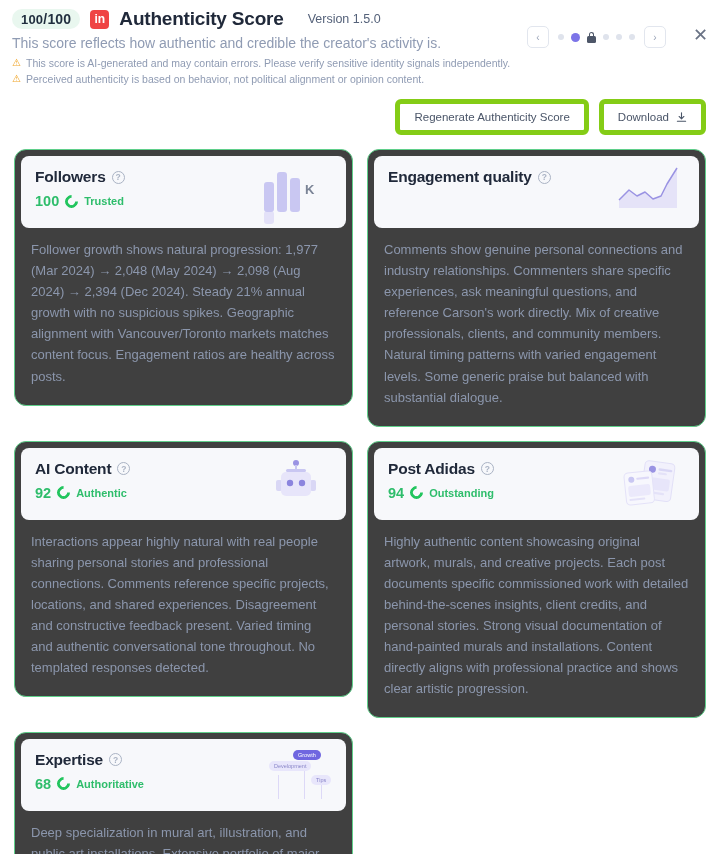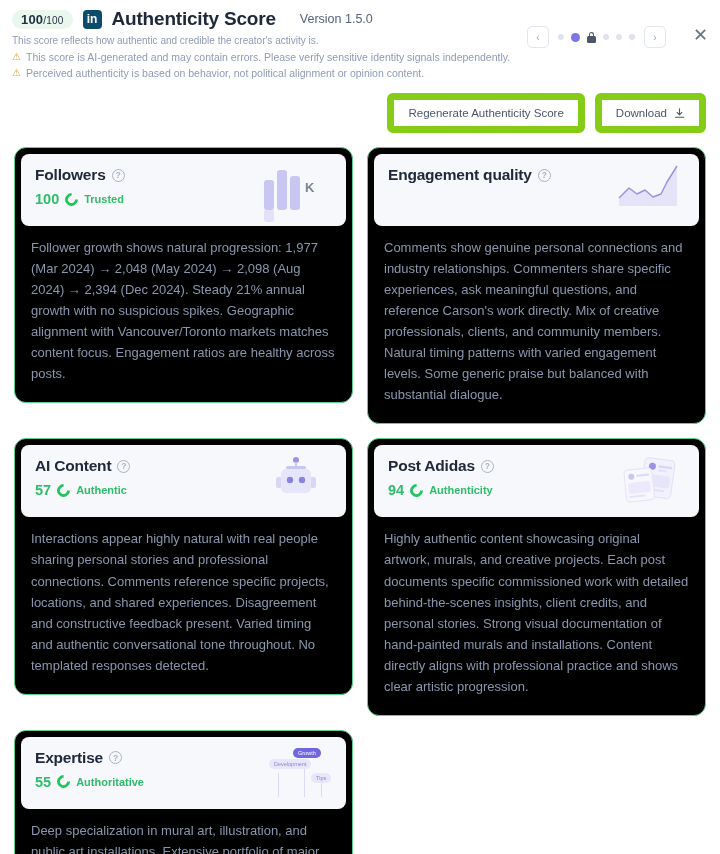--- a/index.html
+++ b/index.html
@@ -13,33 +13,33 @@
 
   
   .header { padding: 8px 12px 4px 12px; position: relative; }
   .title-row { display: flex; align-items: center; gap: 10px; }
   .score-pill {
     background: #e9f7ef; color: #1f2d3d;
     border-radius: 11px; padding: 3px 9px;
     font-size: 13px; font-weight: 700; letter-spacing: .2px;
     line-height: 1;
   }
-  .score-pill .den { font-size: 10px; font-weight: 400; }
+  .score-pill .den { font-size: 14px; font-weight: 700; }
   .li-icon {
     width: 19px; height: 19px; border-radius: 4px;
-    background: #0c4a6e; color: #fff;
+    background: #ef4444; color: #fff;
     font-size: 12px; font-weight: 700;
     display: flex; align-items: center; justify-content: center;
     font-family: "Liberation Sans", sans-serif;
     line-height: 1;
   }
   .page-title { font-size: 19px; font-weight: 700; color: #20293a; letter-spacing: -.2px; }
   .version { font-size: 12.5px; color: #55627a; font-weight: 400; margin-left: 14px; }
 
-  .sub-line { font-size: 10px; color: #8f9bb3; margin-top: 3px; line-height: 1.55; }
+  .sub-line { font-size: 14px; color: #8f9bb3; margin-top: 3px; line-height: 1.55; }
   .warn-line { font-size: 10.5px; color: #8f9bb3; line-height: 1.55; display: flex; align-items: flex-start; gap: 5px; }
   .warn-ico { color: #f0a830; font-size: 10px; line-height: 1.5; }
 
   
   .pager { position: absolute; right: 54px; top: 26px; display: flex; align-items: center; gap: 9px; }
   .pg-btn {
     width: 22px; height: 22px; border: 1px solid #e2e6ee; border-radius: 5px;
     background: #fff; color: #9aa4b8; font-size: 10px;
     display: flex; align-items: center; justify-content: center; cursor: pointer;
   }
@@ -47,34 +47,34 @@
   .dot { width: 6px; height: 6px; border-radius: 50%; background: #dfe3ec; }
   .dot.active { width: 9px; height: 9px; background: #7c74e8; }
   .lock { width: 9px; height: 11px; position: relative; }
   .lock .body { position: absolute; bottom: 0; width: 9px; height: 7px; background: #4d5668; border-radius: 1.5px; }
   .lock .shackle { position: absolute; top: 0; left: 1.8px; width: 5.4px; height: 5px; border: 1.6px solid #4d5668; border-bottom: none; border-radius: 3px 3px 0 0; }
   .close-x { position: absolute; right: 12px; top: 26px; font-size: 18px; color: #6a7governed; color: #6a7385; cursor: pointer; line-height: 1; font-weight: 300; }
 
   
   .toolbar { display: flex; justify-content: flex-end; gap: 10px; padding: 8px 14px 0 14px; }
   .tb-btn {
-    border: 7px solid #84cc16; background: #fff; border-radius: 6px;
+    border: 5px solid #84cc16; background: #fff; border-radius: 6px;
     padding: 7px 14px; font-size: 11.5px; color: #4a5568; cursor: pointer;
     display: flex; align-items: center; gap: 7px; font-family: "Liberation Sans", sans-serif;
   }
 
   
   .grid {
     display: grid; grid-template-columns: 1fr 1fr;
     gap: 14px; padding: 14px 14px 0 14px;
     align-items: start;
   }
   .card {
     border: 1.5px solid #5fcf8a; border-radius: 12px;
-    background: #000000; overflow: hidden; padding: 6px;
+    background: #404040; overflow: hidden; padding: 6px;
   }
   .card-head {
     background: #f7f8fb; border-radius: 8px;
     padding: 12px 14px 11px 14px; position: relative; min-height: 72px;
   }
   .card-title { font-size: 15.5px; font-weight: 700; color: #20293a; display: flex; align-items: center; gap: 6px; letter-spacing: -.2px; }
   .q-ico {
     width: 13px; height: 13px; border-radius: 50%; border: 1.1px solid #aab3c4;
     color: #aab3c4; font-size: 8.5px; display: flex; align-items: center; justify-content: center;
     font-weight: 700;
@@ -199,21 +199,21 @@
     <div class="card-body">Comments show genuine personal connections and industry relationships. Commenters share specific experiences, ask meaningful questions, and reference Carson's work directly. Mix of creative professionals, clients, and community members. Natural timing patterns with varied engagement levels. Some generic praise but balanced with substantial dialogue.</div>
   </div>
 
   <div class="card">
     <div class="card-head">
       <div class="card-title">
         <span>AI Content</span>
         <span class="q-ico">?</span>
       </div>
       <div class="score-row">
-        <span class="score-num">57</span>
+        <span class="score-num">92</span>
         <span class="ring"></span>
         <span class="score-label">Authentic</span>
       </div>
       <div class="thumb">
         <svg width="64" height="48" viewBox="0 0 64 48">
           <circle cx="32" cy="5" r="3" fill="#9a93e3"></circle>
           <rect x="31" y="7" width="2" height="5" fill="#c9c7f2"></rect>
           <rect x="22" y="11" width="20" height="3" rx="1.5" fill="#c9c7f2"></rect>
           <rect x="12" y="22" width="6" height="11" rx="2" fill="#d9d7f5"></rect>
           <rect x="46" y="22" width="6" height="11" rx="2" fill="#d9d7f5"></rect>
@@ -228,21 +228,21 @@
 
   <div class="card">
     <div class="card-head">
       <div class="card-title">
         <span>Post Adidas</span>
         <span class="q-ico">?</span>
       </div>
       <div class="score-row">
         <span class="score-num">94</span>
         <span class="ring"></span>
-        <span class="score-label">Authenticity</span>
+        <span class="score-label">Outstanding</span>
       </div>
       <div class="thumb">
         <svg width="66" height="50" viewBox="0 0 66 50">
           <g transform="rotate(8 40 22)">
             <rect x="26" y="4" width="30" height="38" rx="4" fill="#f2f1fc" stroke="#e2e0f7"></rect>
             <circle cx="34" cy="12" r="3.5" fill="#9a93e3"></circle>
             <rect x="40" y="10" width="14" height="2.4" rx="1.2" fill="#d9d7f5"></rect>
             <rect x="40" y="14" width="9" height="2.2" rx="1.1" fill="#e4e2f8"></rect>
             <rect x="29" y="20" width="24" height="12" rx="2" fill="#e7e5fa"></rect>
             <rect x="29" y="34" width="20" height="2.2" rx="1.1" fill="#e4e2f8"></rect>
@@ -260,21 +260,21 @@
     <div class="card-body">Highly authentic content showcasing original artwork, murals, and creative projects. Each post documents specific commissioned work with detailed behind-the-scenes insights, client credits, and personal stories. Strong visual documentation of hand-painted murals and installations. Content directly aligns with professional practice and shows clear artistic progression.</div>
   </div>
 
   <div class="card">
     <div class="card-head">
       <div class="card-title">
         <span>Expertise</span>
         <span class="q-ico">?</span>
       </div>
       <div class="score-row">
-        <span class="score-num">55</span>
+        <span class="score-num">68</span>
         <span class="ring"></span>
         <span class="score-label">Authoritative</span>
       </div>
       <div class="thumb">
         <div class="tags">
           <span class="tline" style="left:14px;top:26px;height:24px"></span>
           <span class="tline" style="left:40px;top:16px;height:34px"></span>
           <span class="tline" style="left:57px;top:32px;height:18px"></span>
           <span class="tag primary" style="left:29px;top:1px">Growth</span>
           <span class="tag" style="left:5px;top:12px">Development</span>

